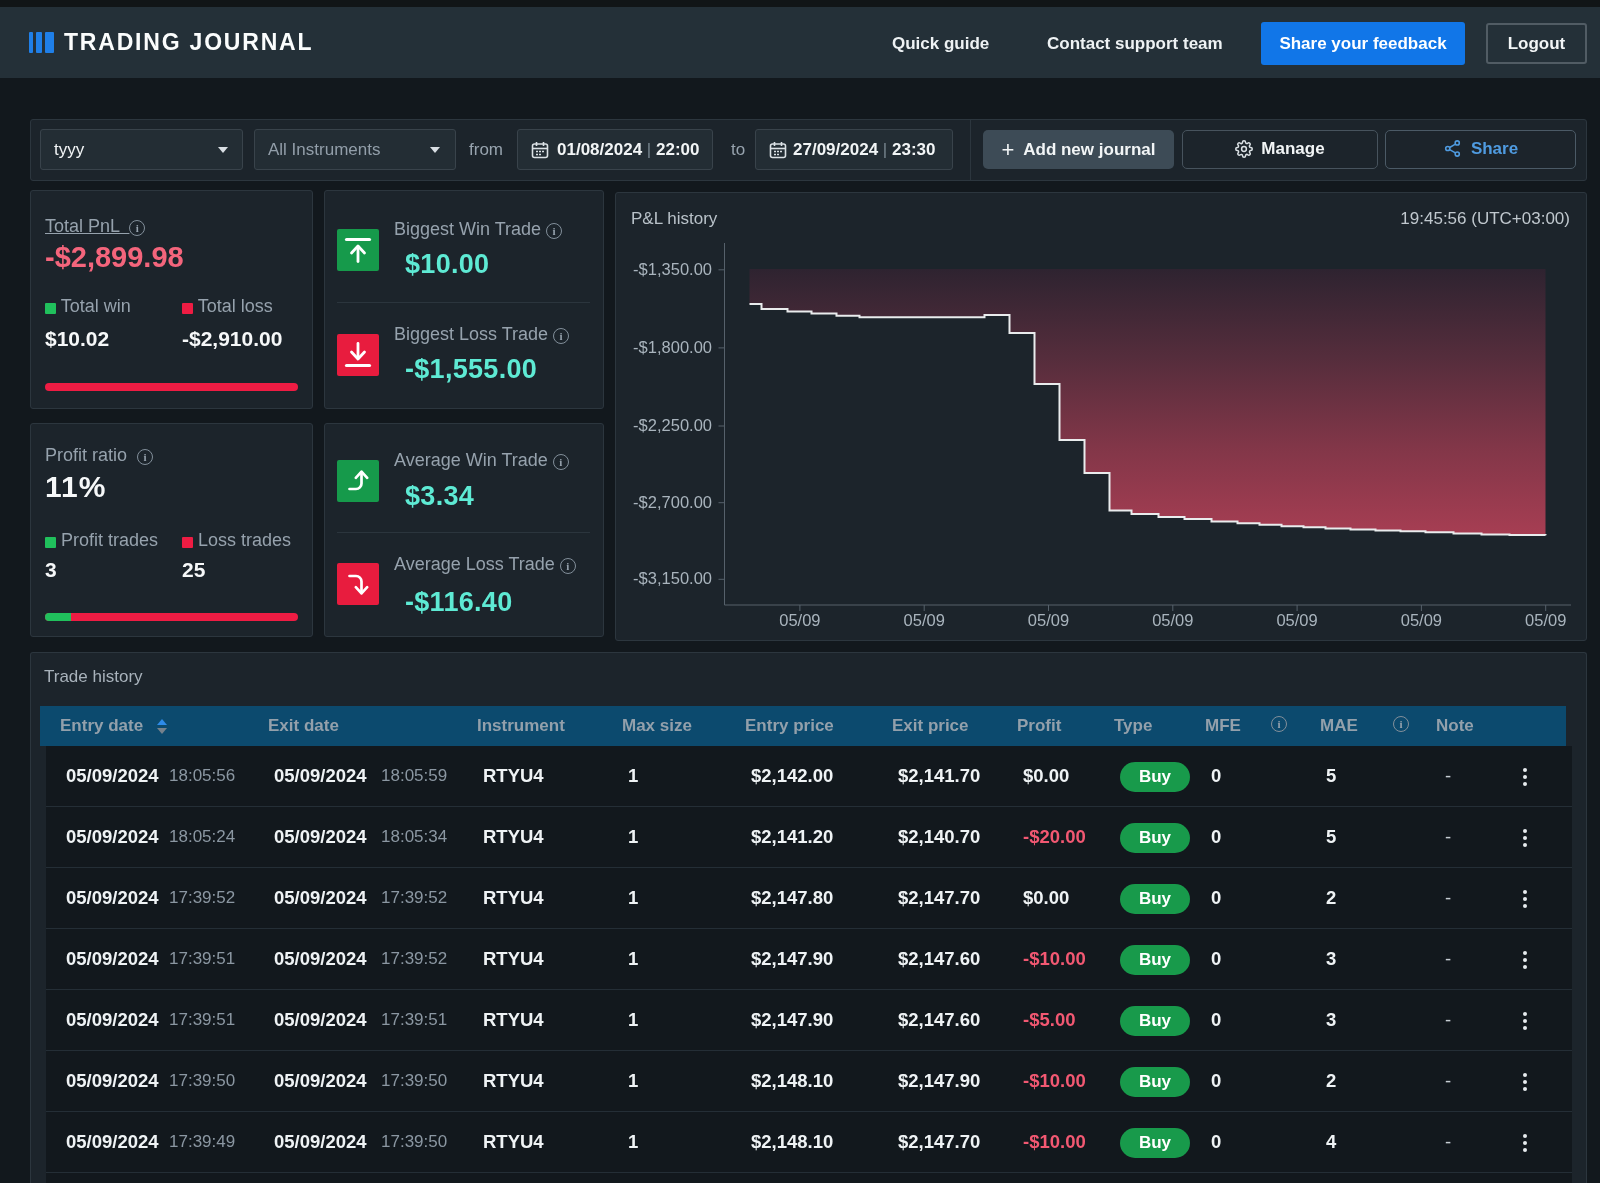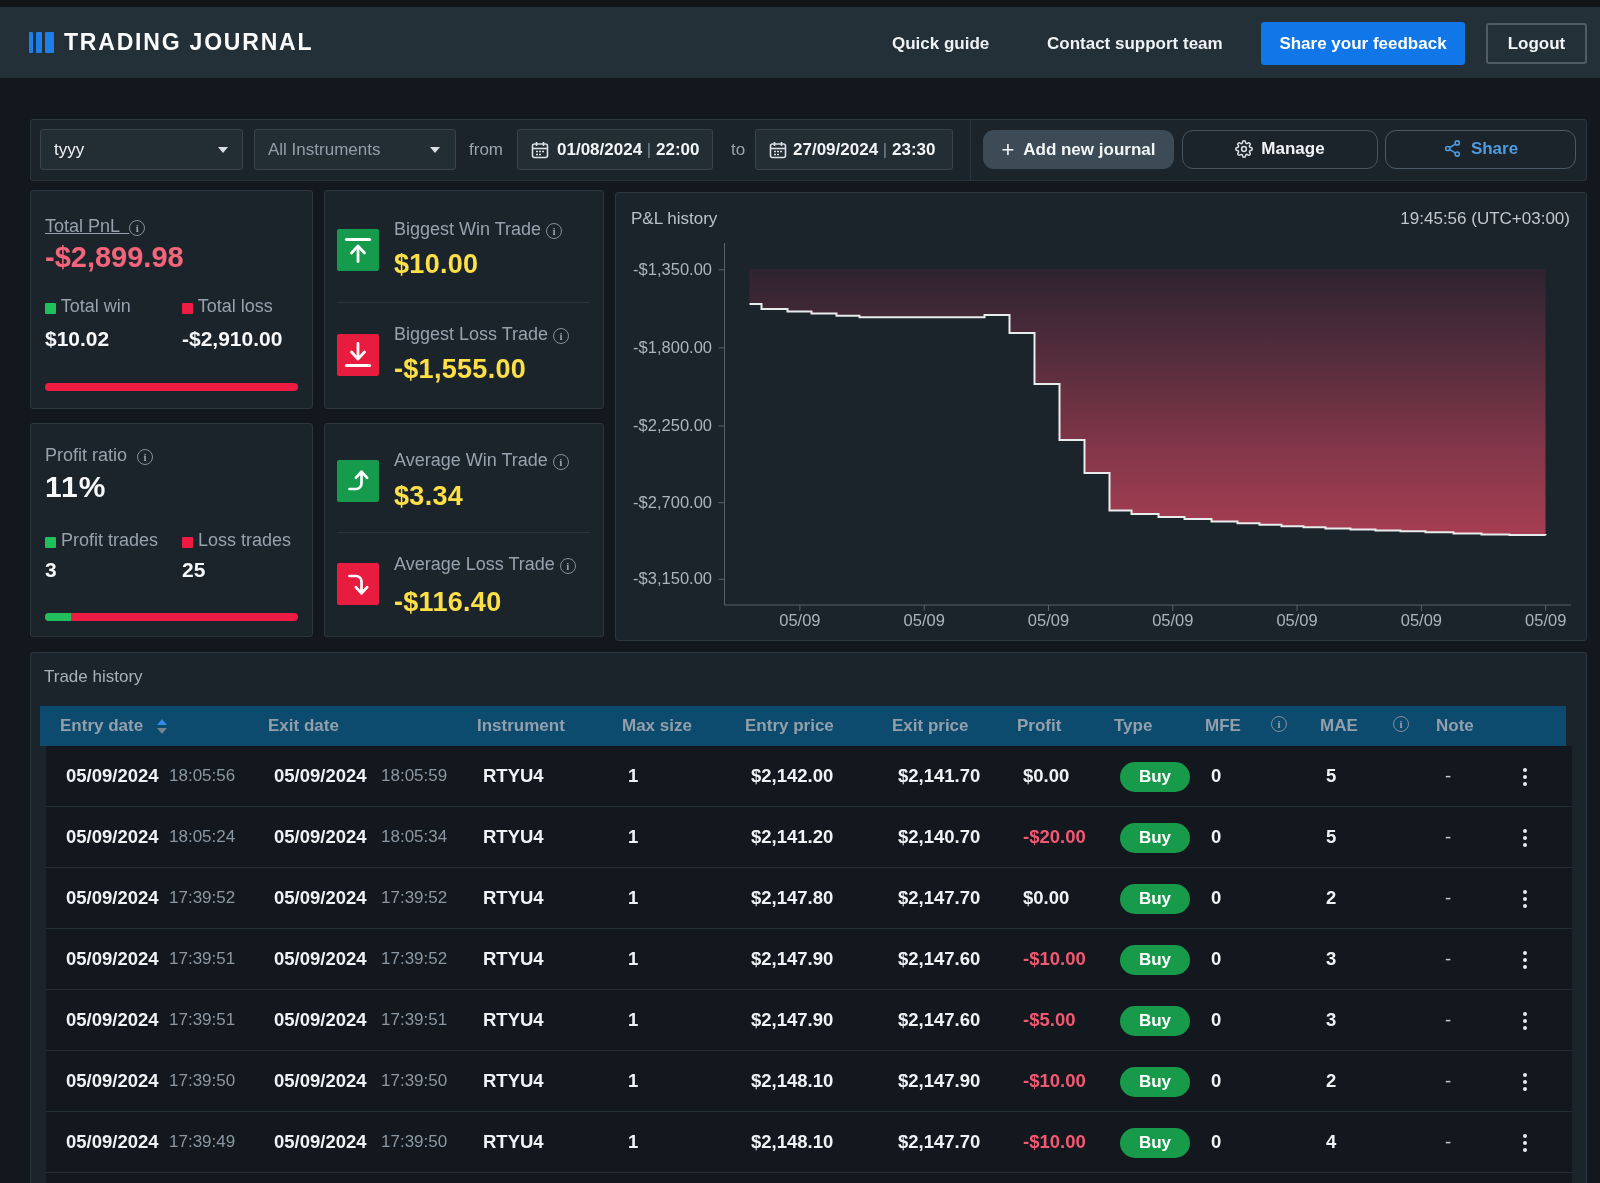--- a/index.html
+++ b/index.html
@@ -13,28 +13,28 @@
 .navlink { top:27px; color:#eef2f4; font-size:17px; font-weight:bold; }
 #bluebtn { left:1261px; top:14.5px; width:204px; height:43px; background:#1176e8; border-radius:3px; color:#fff; font-size:17px; font-weight:bold; text-align:center; line-height:43px; }
 #logoutbtn { left:1486px; top:15.5px; width:101px; height:41px; border:2px solid #515c64; border-radius:3px; color:#f2f5f6; font-size:17px; font-weight:bold; text-align:center; line-height:37px; }
 
 #fpanel { left:30px; top:119px; width:1557px; height:62px; background:#1c242b; border:1px solid #2c363e; border-radius:3px; }
 #fdivider { left:970px; top:119px; width:1px; height:62px; background:#2c363e; }
 .sel { top:129px; height:41px; background:#232d34; border:1px solid #39434b; border-radius:3px; font-size:17px; line-height:39px; }
 .caret { width:0; height:0; border-left:5.5px solid transparent; border-right:5.5px solid transparent; border-top:6.5px solid #d9dfe4; top:147px; }
 .flabel { top:140px; color:#97a3ae; font-size:17px; }
 .dtext { font-size:17px; color:#f2f5f6; font-weight:bold; }
-.btn { top:130px; height:39px; border-radius:11px; font-size:17px; font-weight:bold; color:#f2f5f6; }
+.btn { top:130px; height:39px; border-radius:5px; font-size:17px; font-weight:bold; color:#f2f5f6; }
 
 .card { background:#1c242b; border:1px solid #2c363e; border-radius:3px; }
 .ctitle { color:#96a2ad; font-size:18px; }
 .info { display:inline-block; width:16px; height:16px; border:1px solid #828f9a; border-radius:50%; color:#97a3ae; font-size:11px; font-weight:bold; text-align:center; line-height:15px; font-family:"Liberation Serif",serif; }
 .legsq { width:11px; height:11px; display:inline-block; border-radius:1px; }
 .statlabel { color:#96a2ad; font-size:18px; }
-.statval { color:#fde047; font-size:27px; font-weight:bold; letter-spacing:0.3px; }
+.statval { color:#5eead4; font-size:27px; font-weight:bold; letter-spacing:0.3px;margin-left:11px; }
 .iconsq { width:42px; height:42px; border-radius:2px; }
 .carddiv { height:1px; background:#2b353d; }
 
 #chartcard { left:615px; top:192px; width:972px; height:449px; }
 
 #tpanel { left:30px; top:652px; width:1557px; height:531px; background:#1c242b; border:1px solid #2c363e; border-radius:3px 3px 0 0; border-bottom:none; }
 #thead { left:40px; top:706px; width:1526px; height:40px; background:#0c4a6e;text-decoration:underline; }
 .th { position:absolute; top:10px; color:#93a0ab; font-size:17px; font-weight:bold; }
 .trow { position:absolute; left:46px; width:1526px; height:61px; background:#12181d; border-bottom:1px solid #242e36; }
 .td { position:absolute; top:19px; font-size:18.5px; font-weight:bold; color:#eff3f5; }

